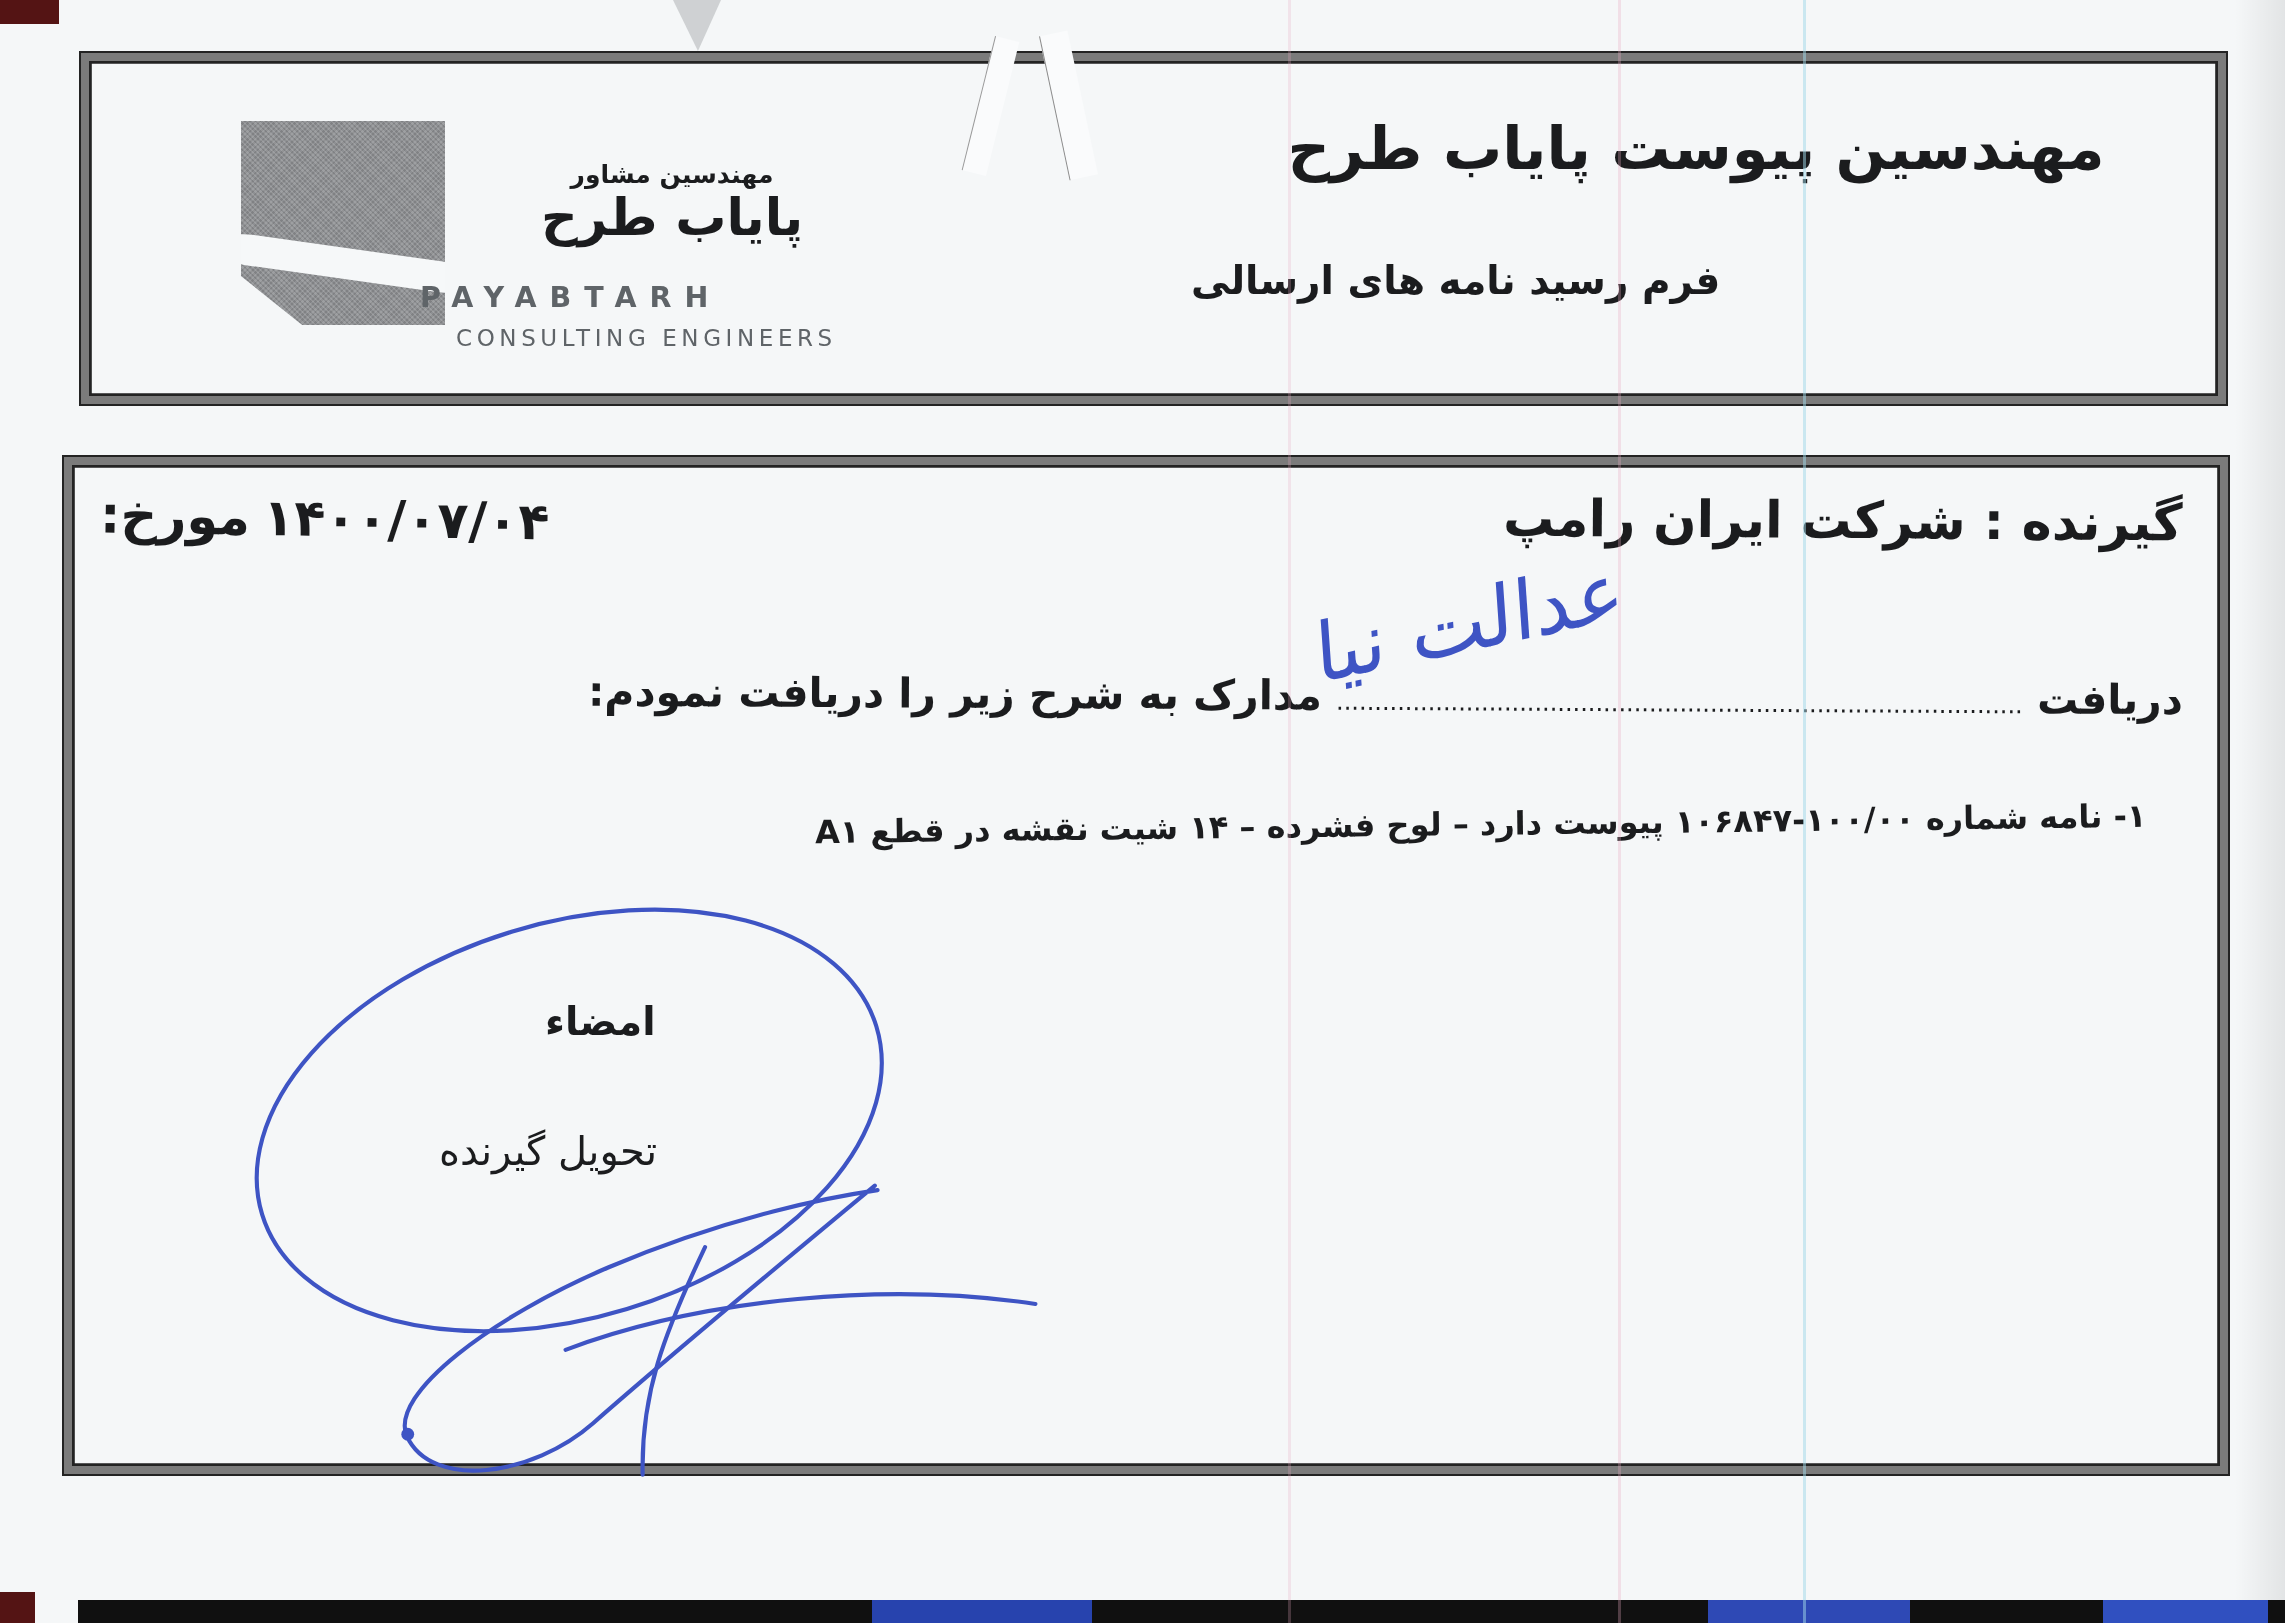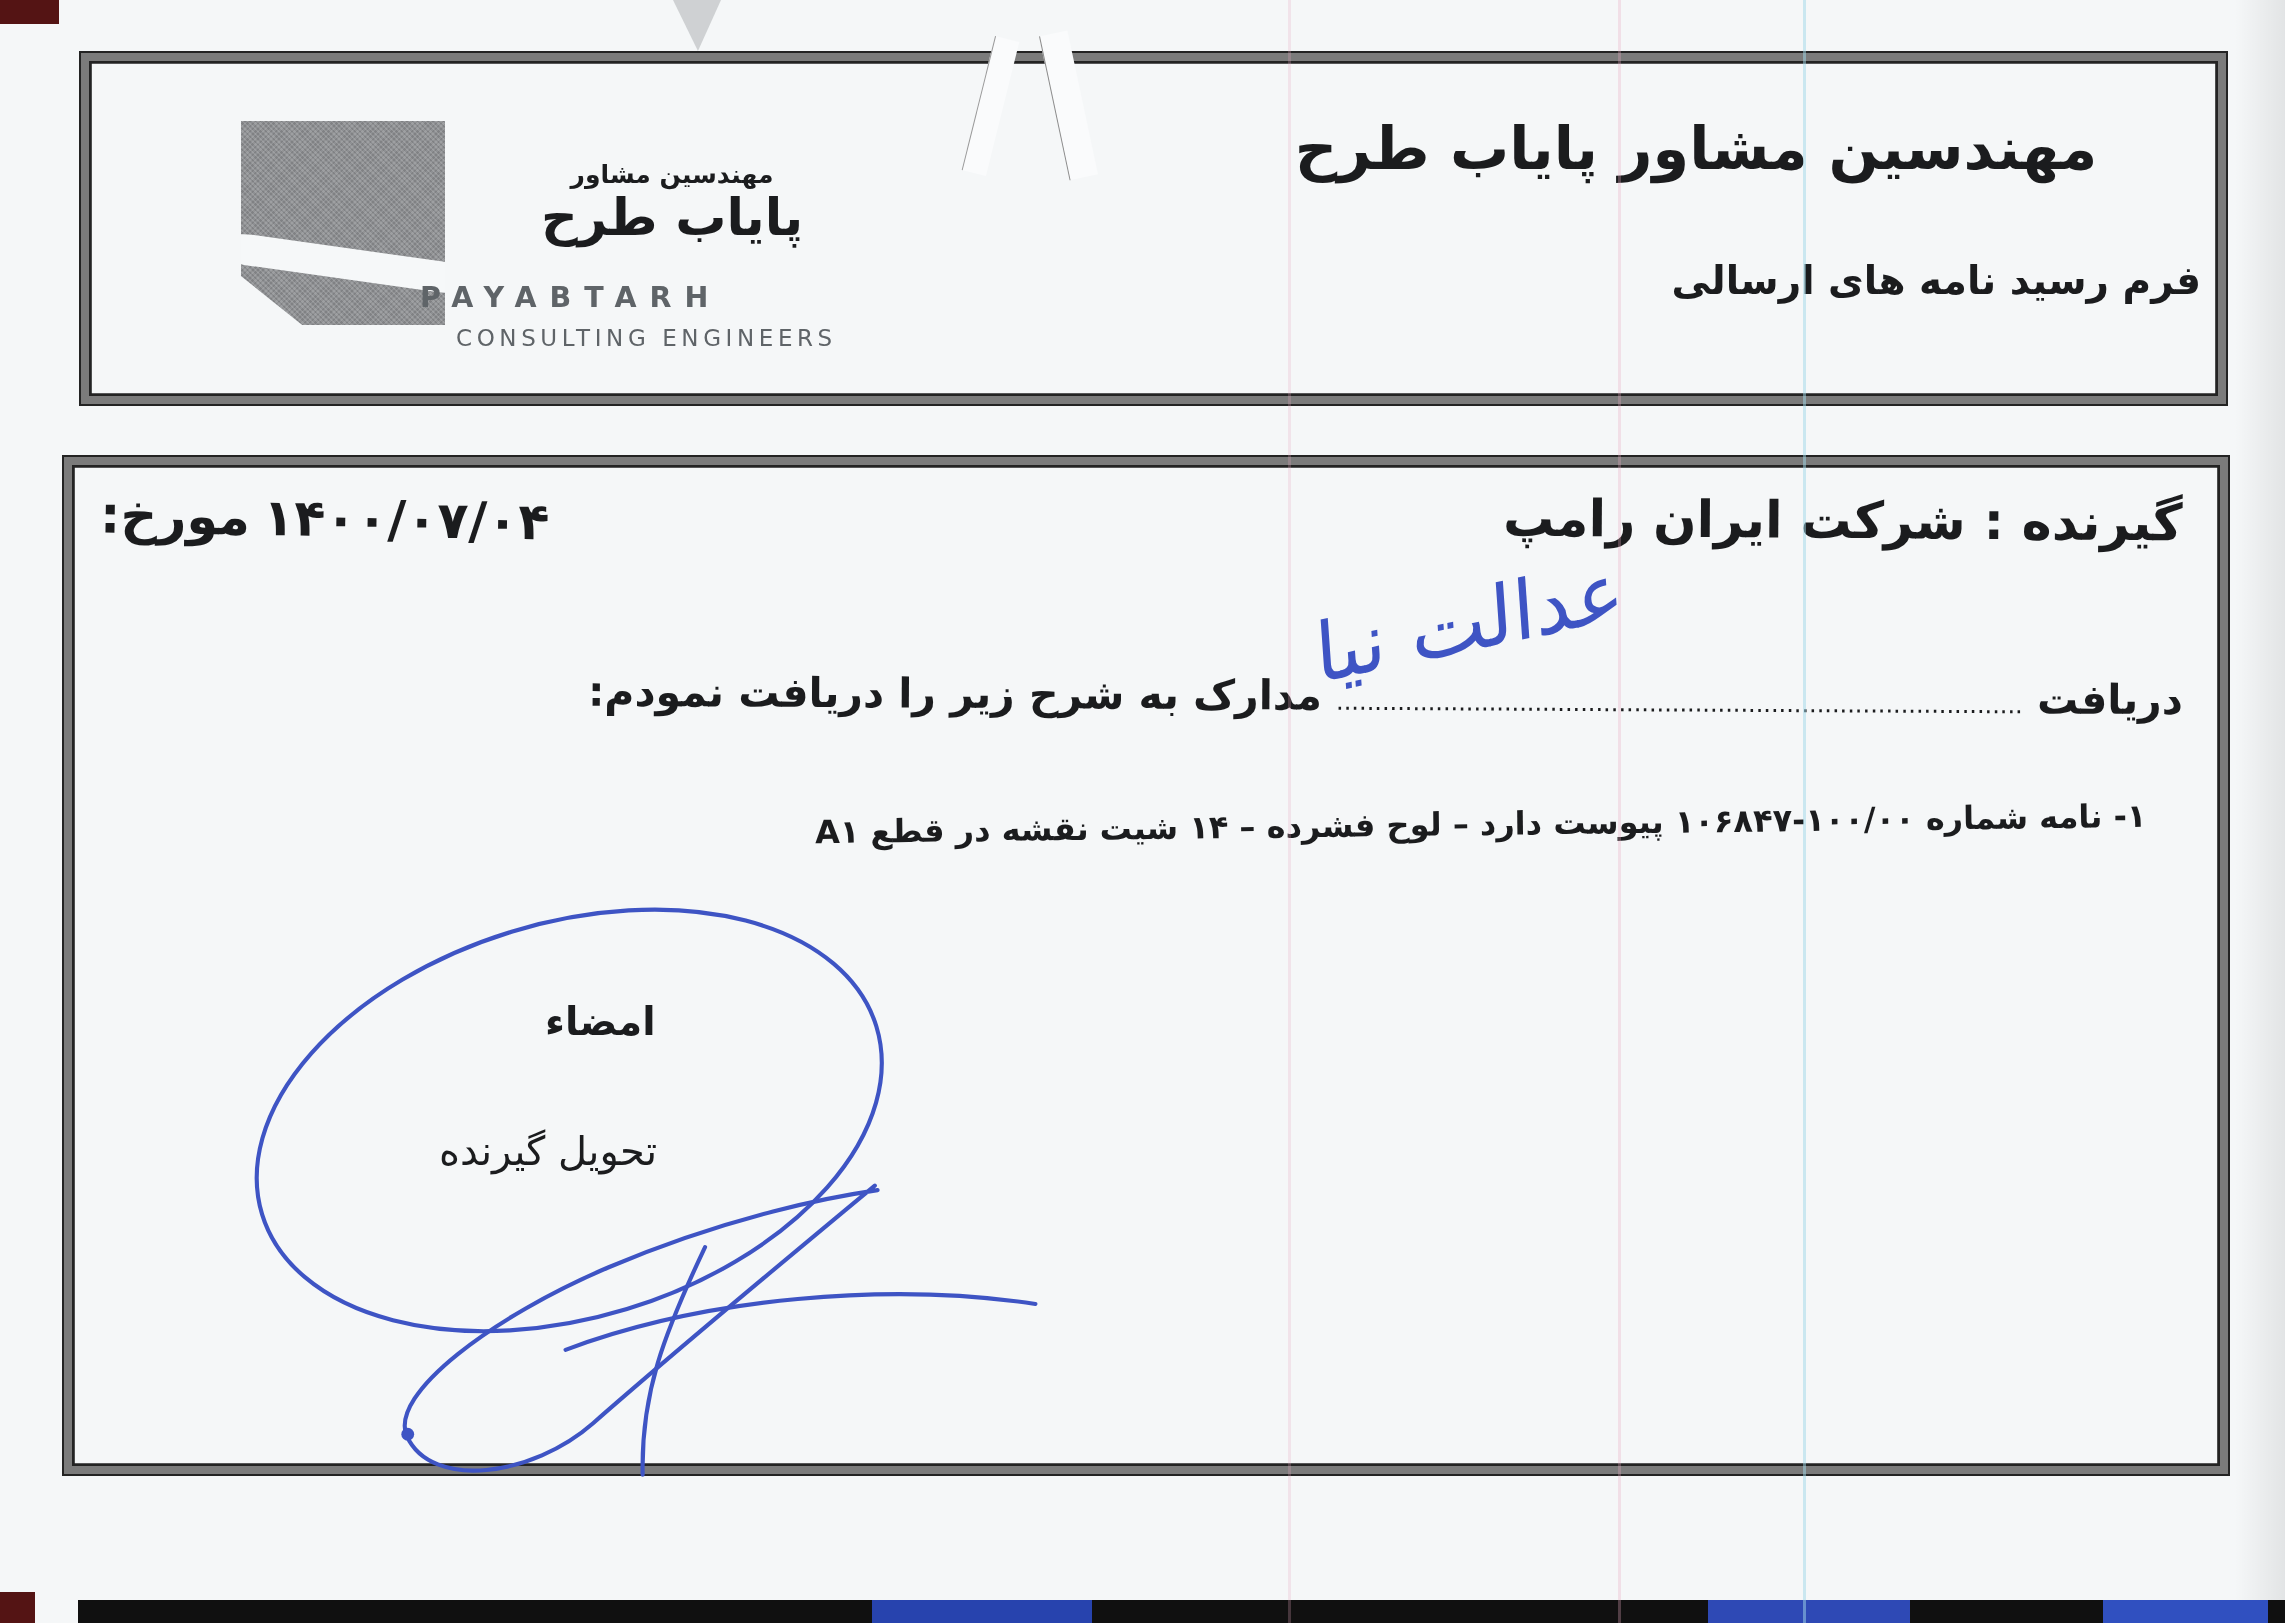--- a/index.html
+++ b/index.html
@@ -50,21 +50,21 @@
   .logo-tagline{position:absolute;left:367px;top:99px;width:432px;text-align:center;
     font-size:25px;font-weight:600;direction:rtl;}
   .logo-name{position:absolute;left:358px;top:127px;width:450px;text-align:center;
     font-size:51px;font-weight:800;direction:rtl;}
   .logo-latin{position:absolute;left:331px;top:220px;width:514px;
     font-size:28.5px;font-weight:600;letter-spacing:13px;color:var(--latin_gray,#5f6468);}
   .logo-latin-sub{position:absolute;left:367px;top:264px;width:514px;text-align:left;
     font-size:23px;letter-spacing:4.6px;color:var(--latin_gray,#5f6468);}
   .company-title{position:absolute;left:1102px;top:53px;width:1010px;text-align:center;
     font-size:59px;font-weight:800;direction:rtl;}
-  .form-title{position:absolute;left:1102px;top:197px;width:1010px;text-align:right;
+  .form-title{position:absolute;left:1102px;top:197px;width:1010px;text-align:left;
     font-size:39px;font-weight:700;direction:rtl;}
   
   .recipient-line{position:absolute;right:37px;top:26px;font-size:51px;font-weight:800;
     direction:rtl;white-space:nowrap;transform:rotate(.4deg);}
   .date-line{position:absolute;left:27.5px;top:24px;font-size:51px;font-weight:800;
     direction:rtl;white-space:nowrap;transform:rotate(.9deg);}
   .date-line .val{margin-left:13px;}
   .statement-line{position:absolute;right:37px;top:207px;font-size:41px;font-weight:700;
     direction:rtl;white-space:nowrap;z-index:2;transform:rotate(.3deg);}
   .statement-line .dots{font-size:24px;font-weight:400;letter-spacing:1.4px;}
@@ -90,21 +90,21 @@
   <div class="smudge"></div>
 
   <div id="header-box" class="dbox">
     <div class="logo-mark">
       <div class="logo-swoosh"></div>
     </div>
     <div class="logo-tagline">مهندسین مشاور</div>
     <div class="logo-name">پایاب طرح</div>
     <div class="logo-latin">PAYABTARH</div>
     <div class="logo-latin-sub">CONSULTING ENGINEERS</div>
-    <div class="company-title">مهندسین مشاور پایاب طرح</div>
+    <div class="company-title">مهندسین پیوست پایاب طرح</div>
     <div class="form-title">فرم رسید نامه های ارسالی</div>
   </div>
 
   <div id="main-box" class="dbox">
     <div class="recipient-line">گیرنده : شرکت ایران رامپ</div>
     <div class="date-line">
       <span class="val">۱۴۰۰/۰۷/۰۴</span><span>مورخ:</span>
     </div>
 
     <div class="statement-line">

